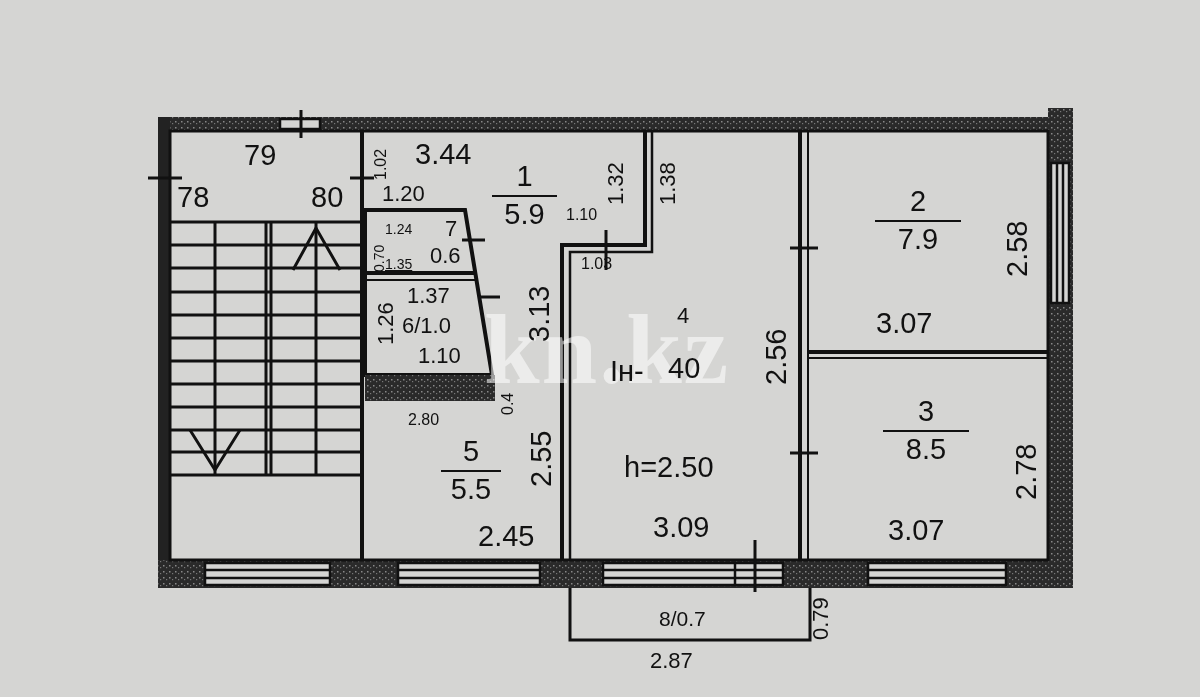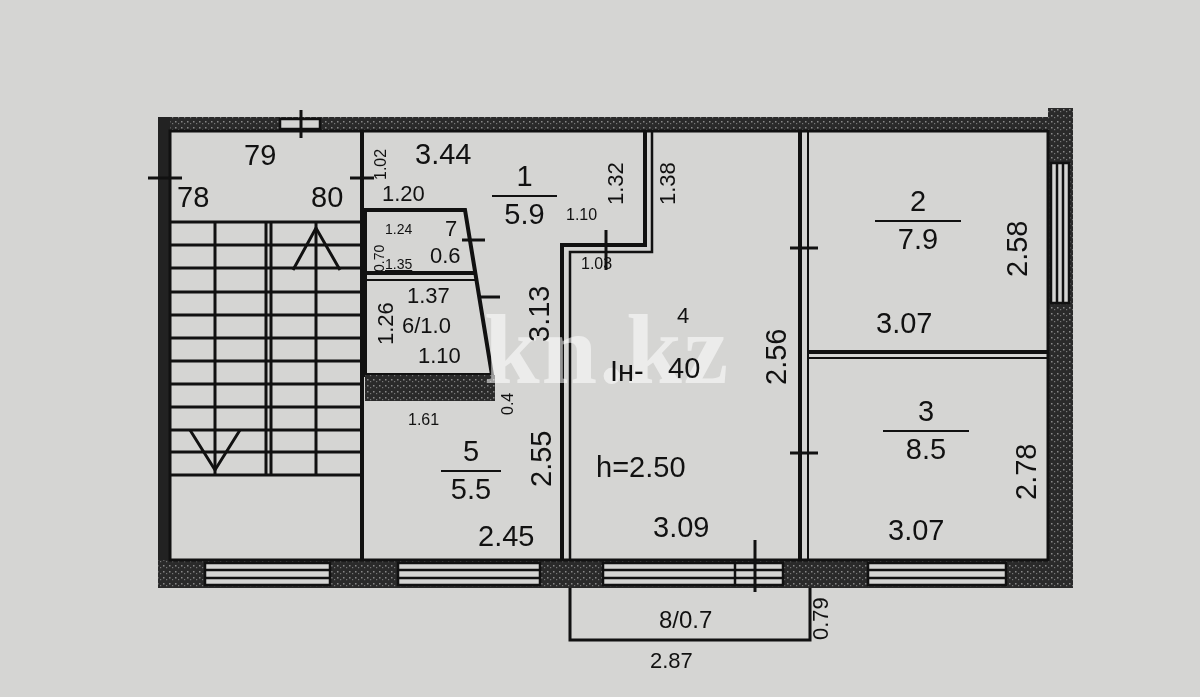--- a/index.html
+++ b/index.html
@@ -139,24 +139,24 @@
 <span class="lbl mid rot" style="left:657px;top:205px;">1.38</span>
 <span class="lbl sm" style="left:566px;top:207px;">1.10</span>
 <span class="lbl sm" style="left:581px;top:256px;">1.03</span>
 <span class="lbl big rot" style="left:525px;top:342px;">3.13</span>
 <span class="lbl sm rot" style="left:500px;top:415px;">0.4</span>
 
 <span class="lbl mid" style="left:677px;top:305px;">4</span>
 <span class="lbl big" style="left:610px;top:357px;">Ін-</span>
 <span class="lbl big" style="left:668px;top:354px;">40</span>
 <span class="lbl big rot" style="left:762px;top:385px;">2.56</span>
-<span class="lbl big" style="left:596px;top:453px;">h=2.50</span>
+<span class="lbl big" style="left:624px;top:453px;">h=2.50</span>
 <span class="lbl big" style="left:653px;top:513px;">3.09</span>
 
-<span class="lbl sm" style="left:408px;top:412px;">1.61</span>
+<span class="lbl sm" style="left:408px;top:412px;">2.80</span>
 <div class="frac" style="left:441px;top:437px;width:60px;">
   <span class="num">5</span>
   <span class="den">5.5</span>
 </div>
 <span class="lbl big rot" style="left:527px;top:487px;">2.55</span>
 <span class="lbl big" style="left:434px;top:522px;margin-left:44px;">2.45</span>
 
 <div class="frac" style="left:875px;top:187px;width:86px;">
   <span class="num">2</span>
   <span class="den">7.9</span>
@@ -164,15 +164,15 @@
 <span class="lbl big rot" style="left:1003px;top:277px;">2.58</span>
 <span class="lbl big" style="left:876px;top:309px;">3.07</span>
 
 <div class="frac" style="left:883px;top:397px;width:86px;">
   <span class="num">3</span>
   <span class="den">8.5</span>
 </div>
 <span class="lbl big rot" style="left:1012px;top:500px;">2.78</span>
 <span class="lbl big" style="left:888px;top:516px;">3.07</span>
 
-<span class="lbl sm" style="left:659px;top:608px;font-size:24px;">8/0.7</span>
+<span class="lbl sm" style="left:659px;top:608px;font-size:21px;">8/0.7</span>
 <span class="lbl mid rot" style="left:810px;top:640px;">0.79</span>
 <span class="lbl mid" style="left:650px;top:650px;">2.87</span>
 
 </body></html>

